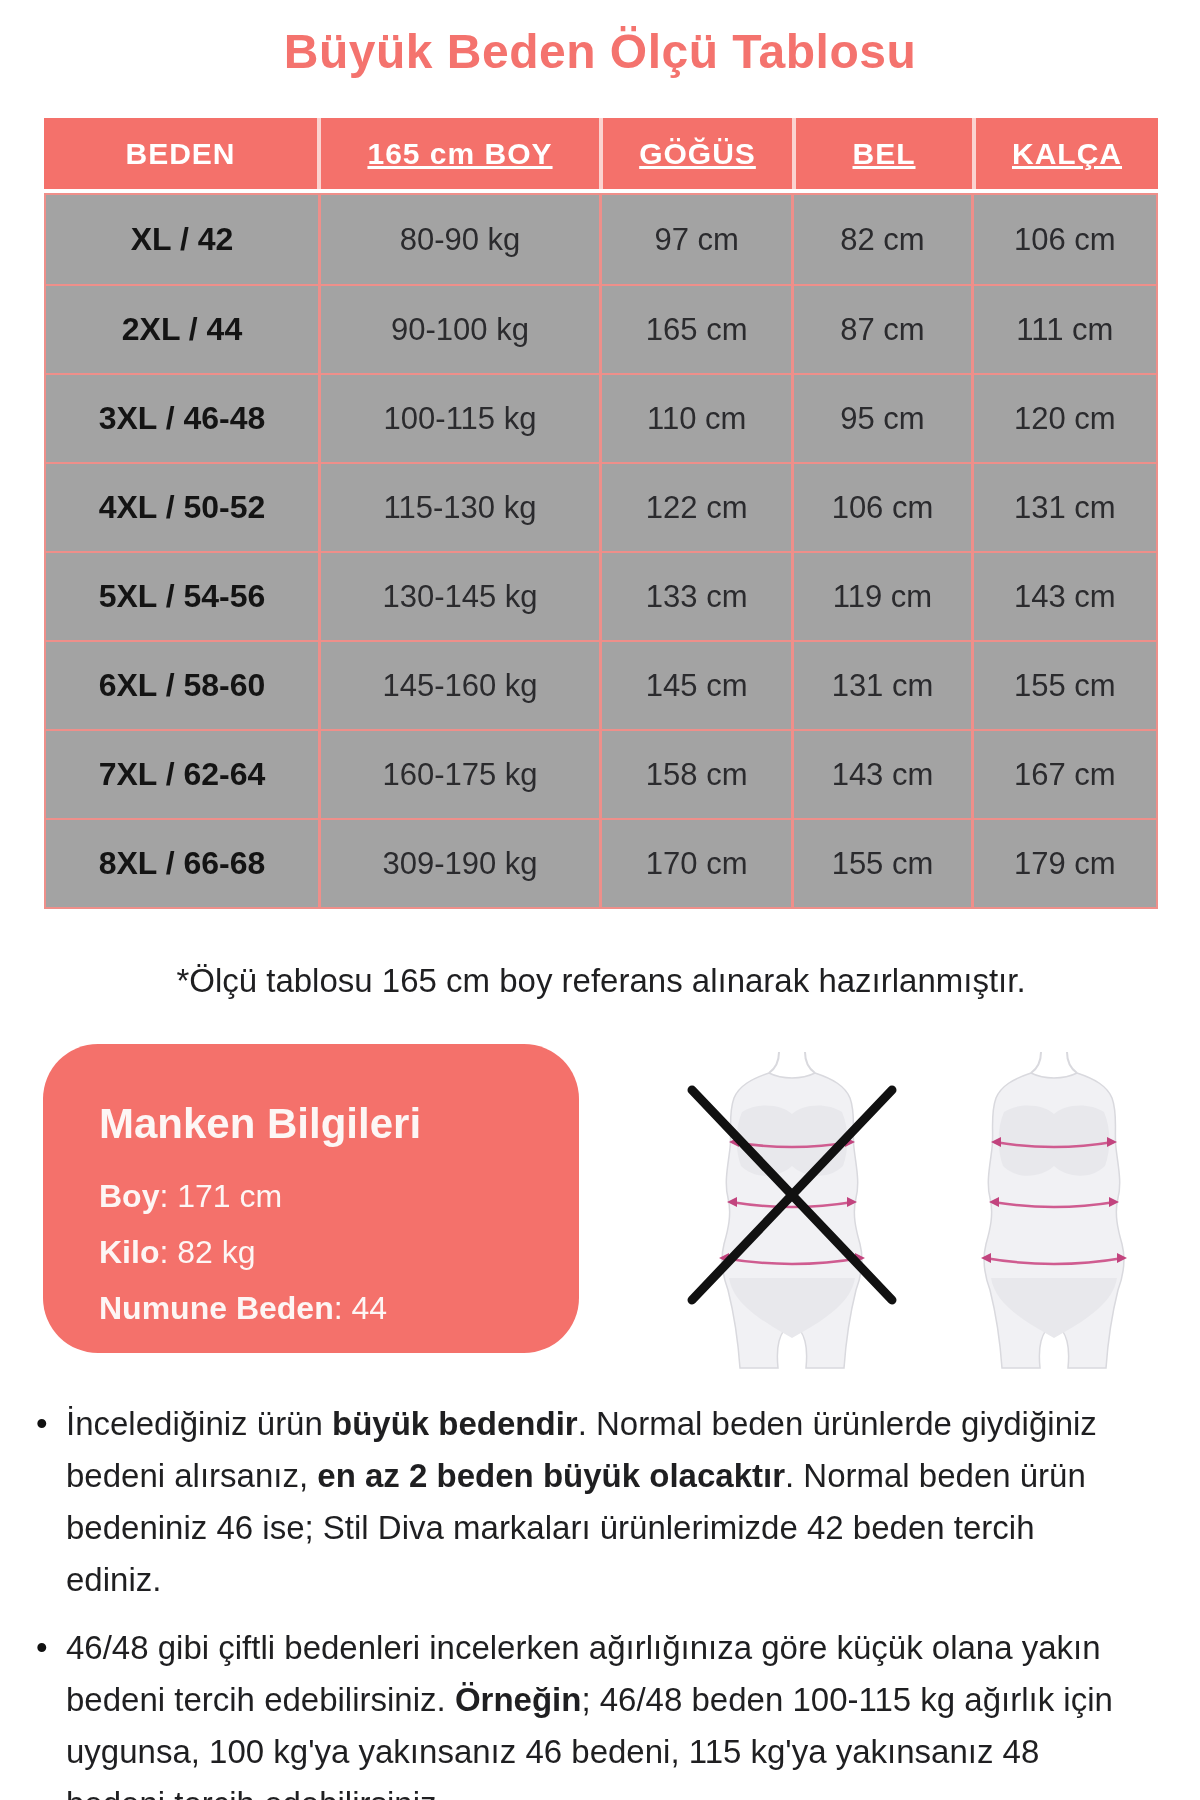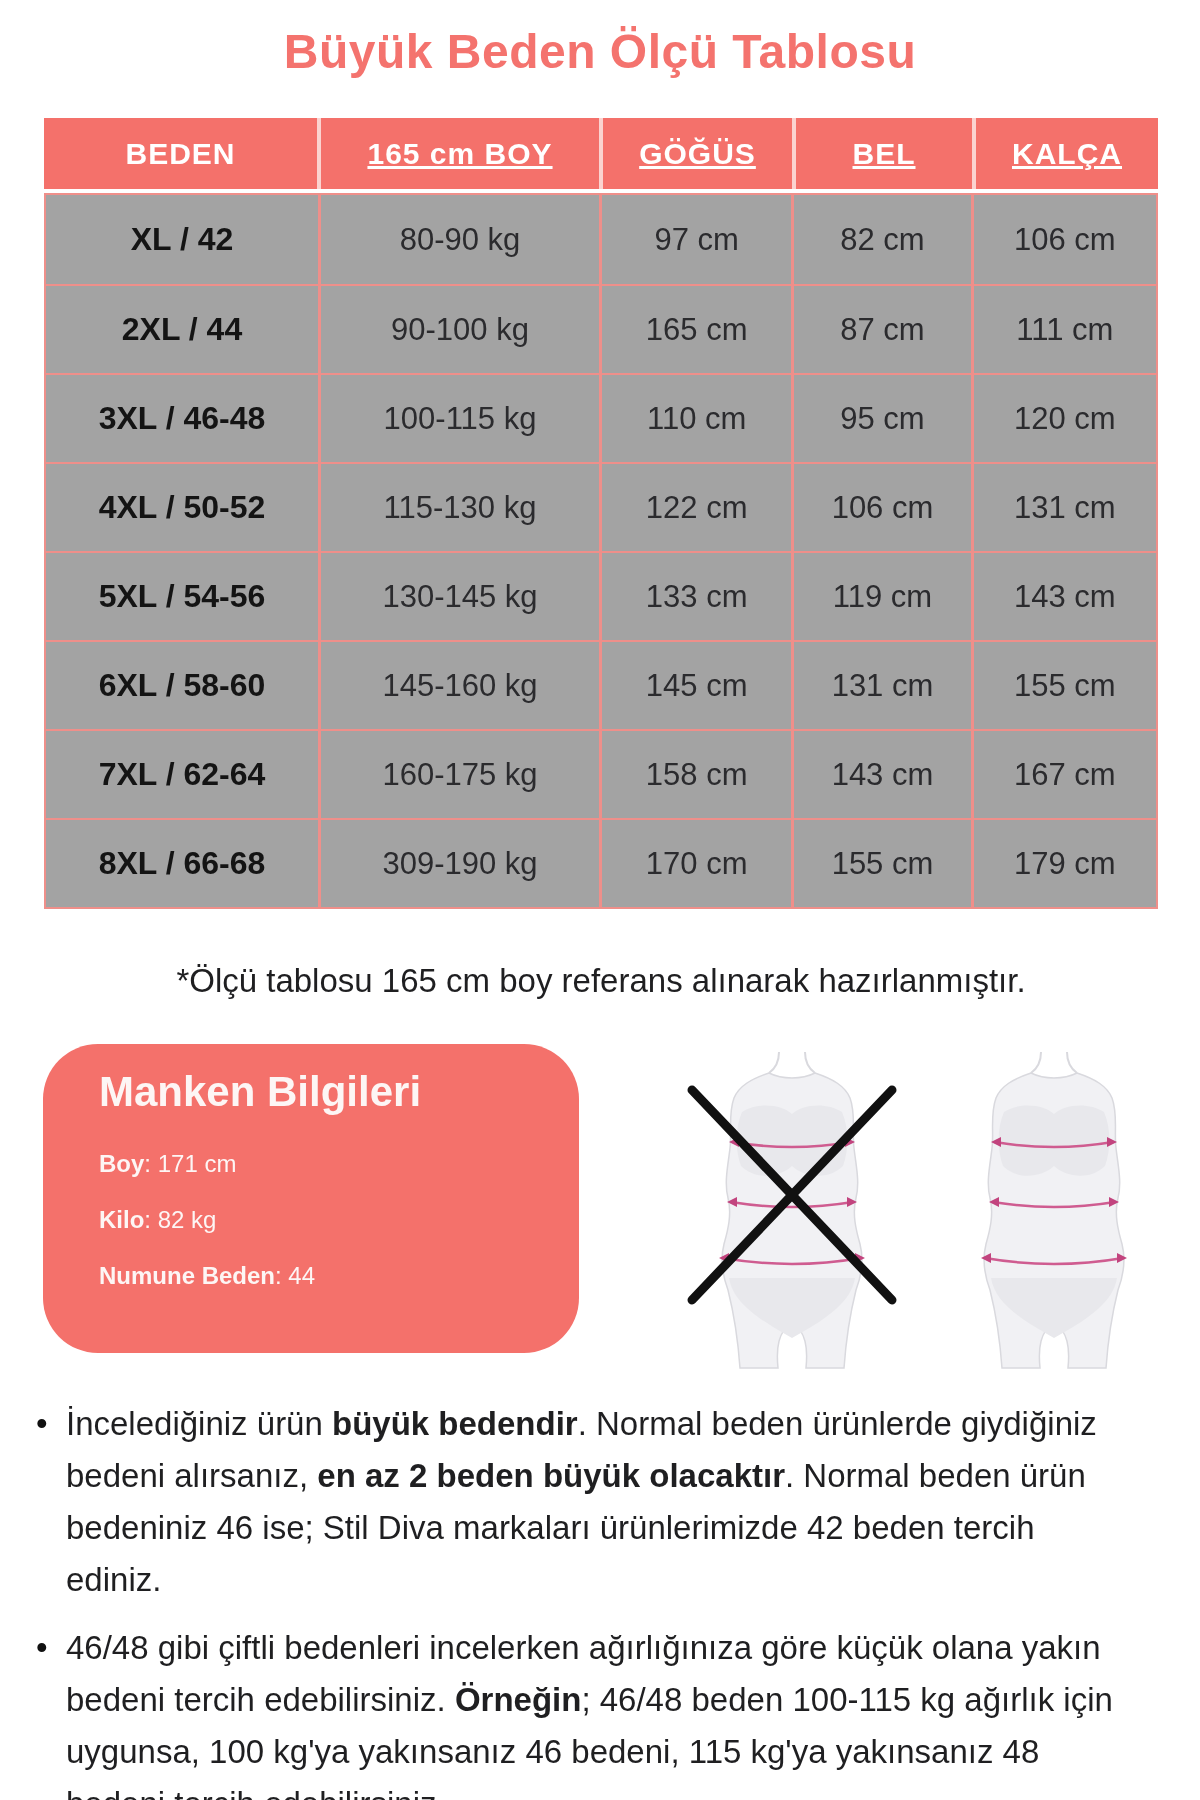--- a/index.html
+++ b/index.html
@@ -24,23 +24,23 @@
         display:flex; align-items:center; justify-content:center; }
   .td + .td { border-left:3px solid #ef8f8a; }
   .td.size-col { font-weight:bold; color:#141414; font-size:32px; }
 
   
   .footnote { position:absolute; left:44px; top:962px; width:1114px; text-align:center;
               font-size:33px; color:#1f1f21; }
 
   
   .model-box { position:absolute; left:43px; top:1044px; width:536px; height:309px;
-               background:#f4716b; border-radius:55px; padding:24px 40px 0 56px; color:#fdf6f5; }
+               background:#f4716b; border-radius:55px; padding:56px 40px 0 56px; color:#fdf6f5; }
   .model-box h2 { font-size:42px; font-weight:bold; margin-bottom:28px; }
-  .model-row { font-size:24px; line-height:40px; margin-bottom:16px; }
+  .model-row { font-size:32px; line-height:40px; margin-bottom:16px; }
   .model-row .lbl { font-weight:bold; }
 
   
   .figure { position:absolute; width:212px; height:320px; }
   .figure-left  { left:686px; top:1050px; }
   .figure-right { left:948px; top:1050px; }
   .figure svg { width:100%; height:100%; display:block; }
 
   
   .notes { position:absolute; left:36px; top:1398px; width:1100px; list-style:none; }

